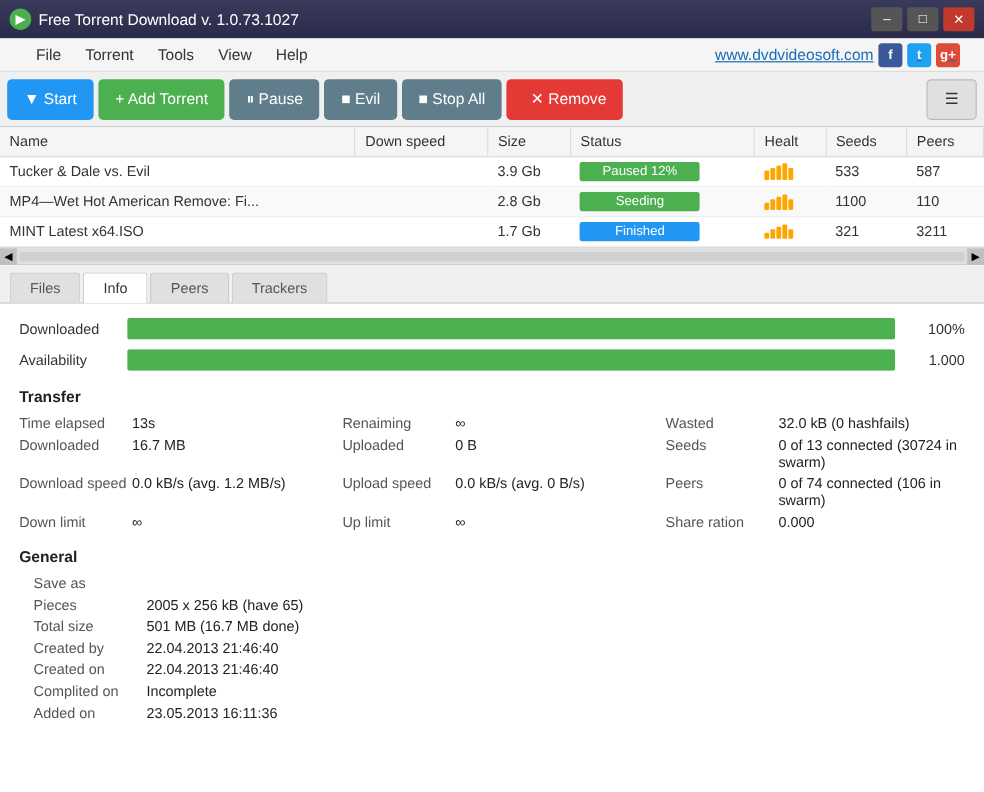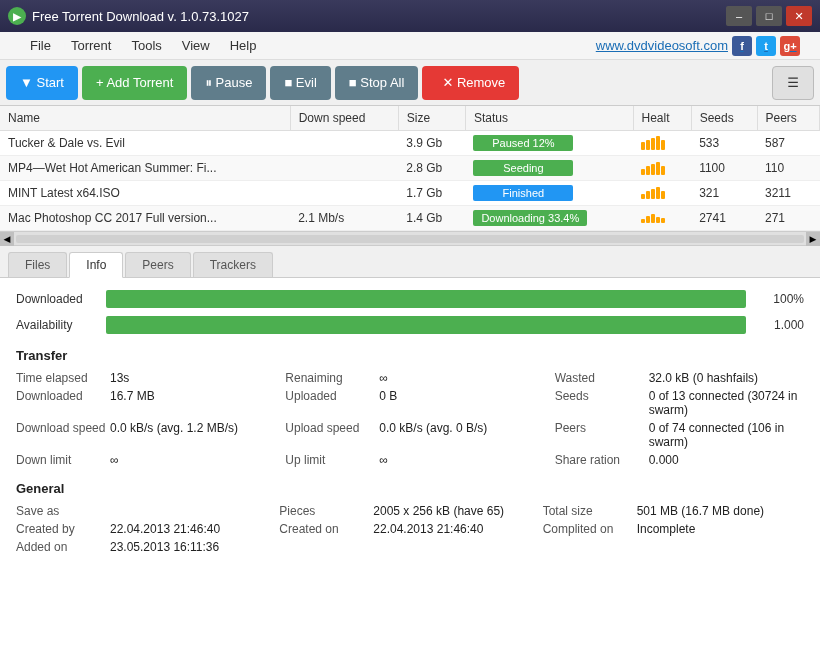--- a/index.html
+++ b/index.html
@@ -254,22 +254,23 @@
       min-width: 90px;
       font-size: 12px;
     }
     .info-val {
       color: #222;
       font-size: 12px;
     }
 
     .general-grid {
       display: grid;
-      grid-template-columns: 1fr 1fr 1fr;
+      grid-template-columns: 1fr;
       gap: 4px 2px;
+      margin-left: 12px;
     }
 
     
     .details-content::-webkit-scrollbar { width: 14px; }
     .details-content::-webkit-scrollbar-track { background: #f0f0f0; }
     .details-content::-webkit-scrollbar-thumb { background: #c0c0c0; border: 2px solid #f0f0f0; }
 
     .main-layout {
       display: flex;
       flex-direction: column;
@@ -342,21 +343,21 @@
                 <div class="bar-seg" style="height:10px"></div>
                 <div class="bar-seg" style="height:12px"></div>
                 <div class="bar-seg" style="height:14px"></div>
                 <div class="bar-seg" style="height:10px"></div>
               </div>
     </td>
     <td>533</td>
     <td>587</td>
   </tr>
           <tr>
-    <td>MP4—Wet Hot American Summer: Fi...</td>
+    <td>MP4—Wet Hot American Remove: Fi...</td>
     <td></td>
     <td>2.8 Gb</td>
     <td>
       <span class="status-badge" style="background:#4caf50">Seeding</span>
     </td>
     <td>
       <div class="health-bar">
                 <div class="bar-seg" style="height:6px"></div>
                 <div class="bar-seg" style="height:9px"></div>
                 <div class="bar-seg" style="height:11px"></div>
@@ -379,39 +380,20 @@
                 <div class="bar-seg" style="height:5px"></div>
                 <div class="bar-seg" style="height:8px"></div>
                 <div class="bar-seg" style="height:10px"></div>
                 <div class="bar-seg" style="height:12px"></div>
                 <div class="bar-seg" style="height:8px"></div>
               </div>
     </td>
     <td>321</td>
     <td>3211</td>
   </tr>
-          <tr>
-    <td>Mac Photoshop CC 2017 Full version...</td>
-    <td>2.1 Mb/s</td>
-    <td>1.4 Gb</td>
-    <td>
-      <span class="status-badge" style="background:#4caf50">Downloading 33.4%</span>
-    </td>
-    <td>
-      <div class="health-bar">
-                <div class="bar-seg" style="height:4px"></div>
-                <div class="bar-seg" style="height:7px"></div>
-                <div class="bar-seg" style="height:9px"></div>
-                <div class="bar-seg" style="height:6px"></div>
-                <div class="bar-seg" style="height:5px"></div>
-              </div>
-    </td>
-    <td>2741</td>
-    <td>271</td>
-  </tr>
         </tbody>
     </table>
   </div>
 
   <div class="scroll-bar-h">
     <button class="scroll-btn">◀</button>
     <div class="scroll-track"></div>
     <button class="scroll-btn">▶</button>
   </div>
 

